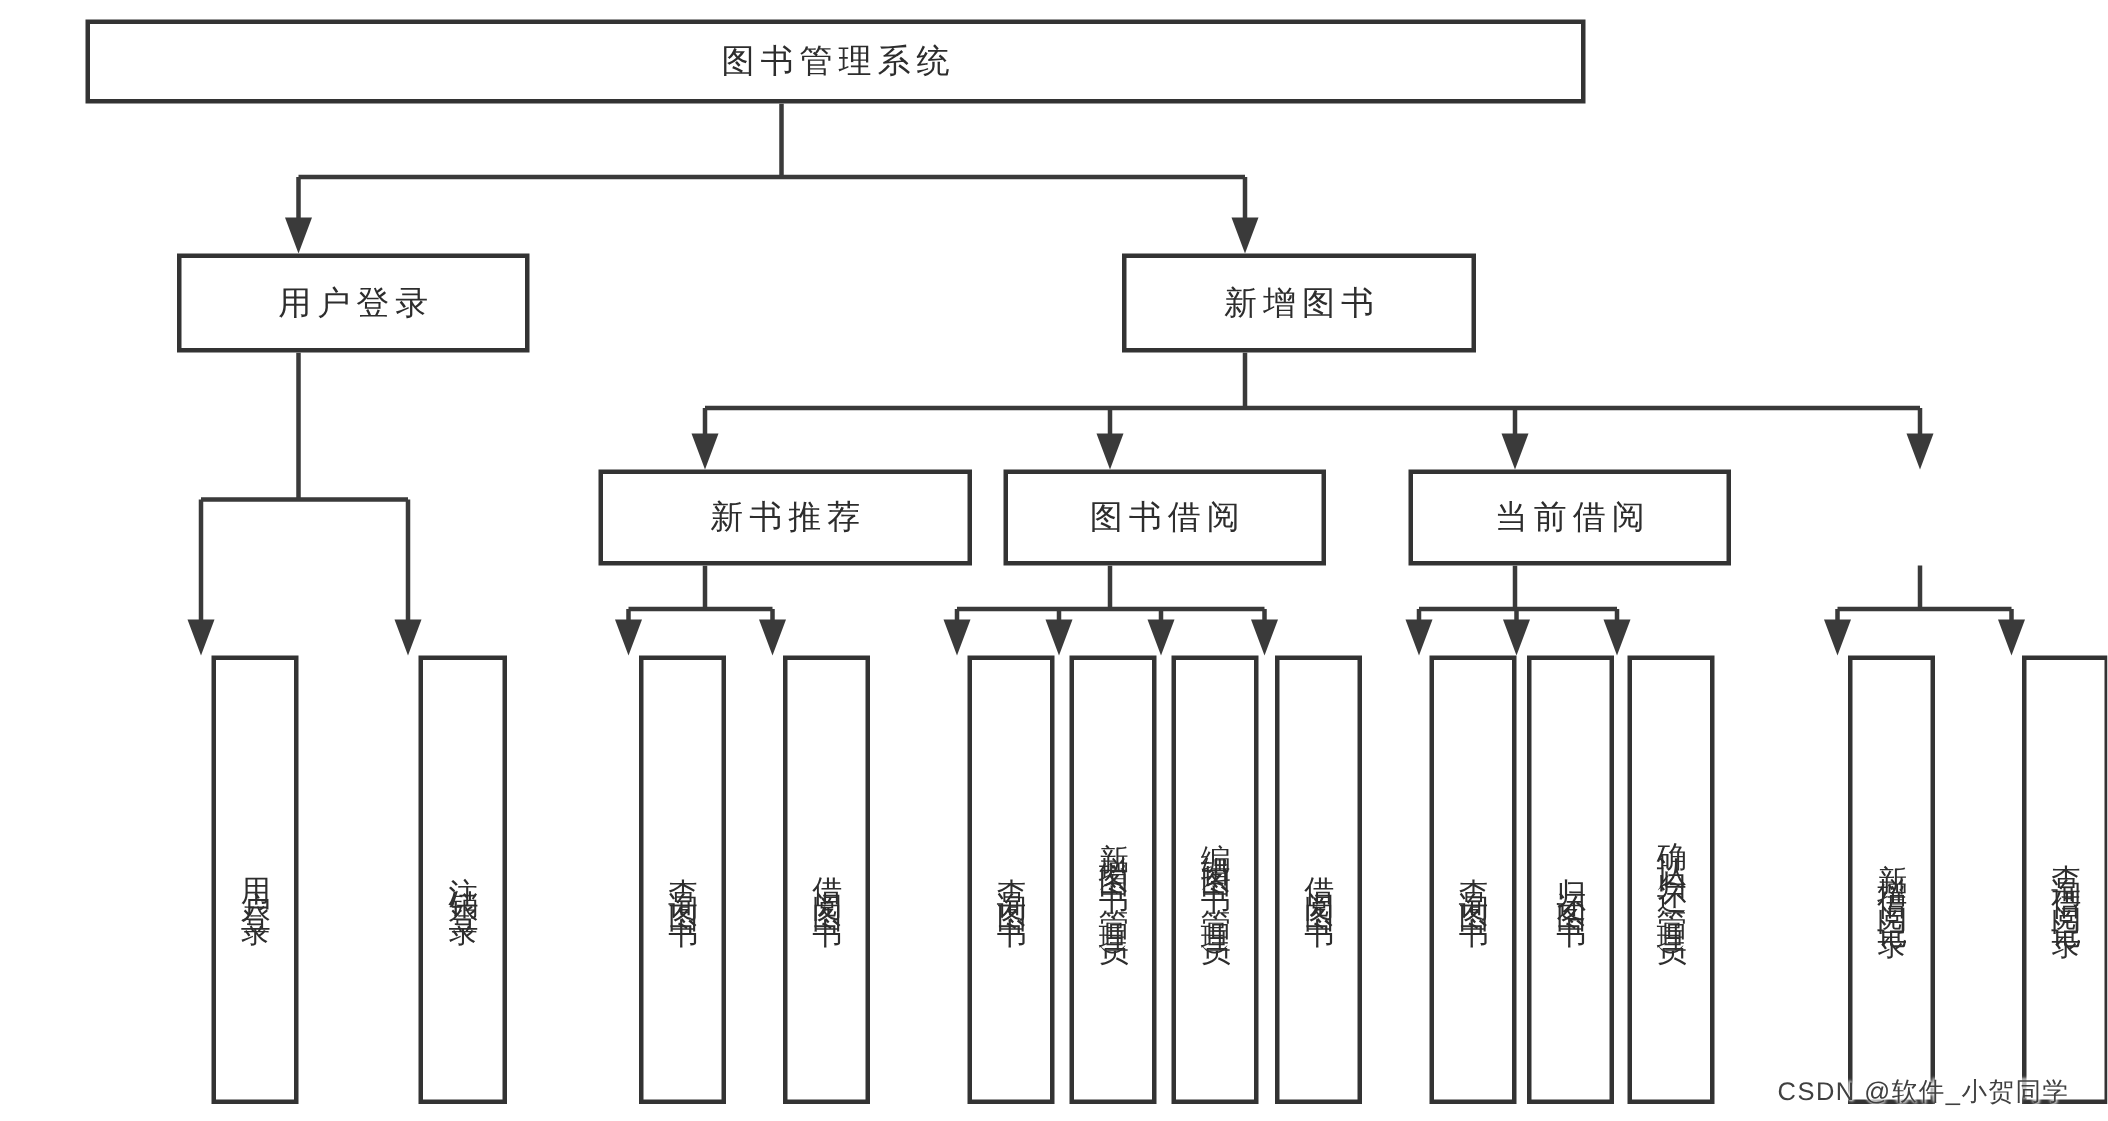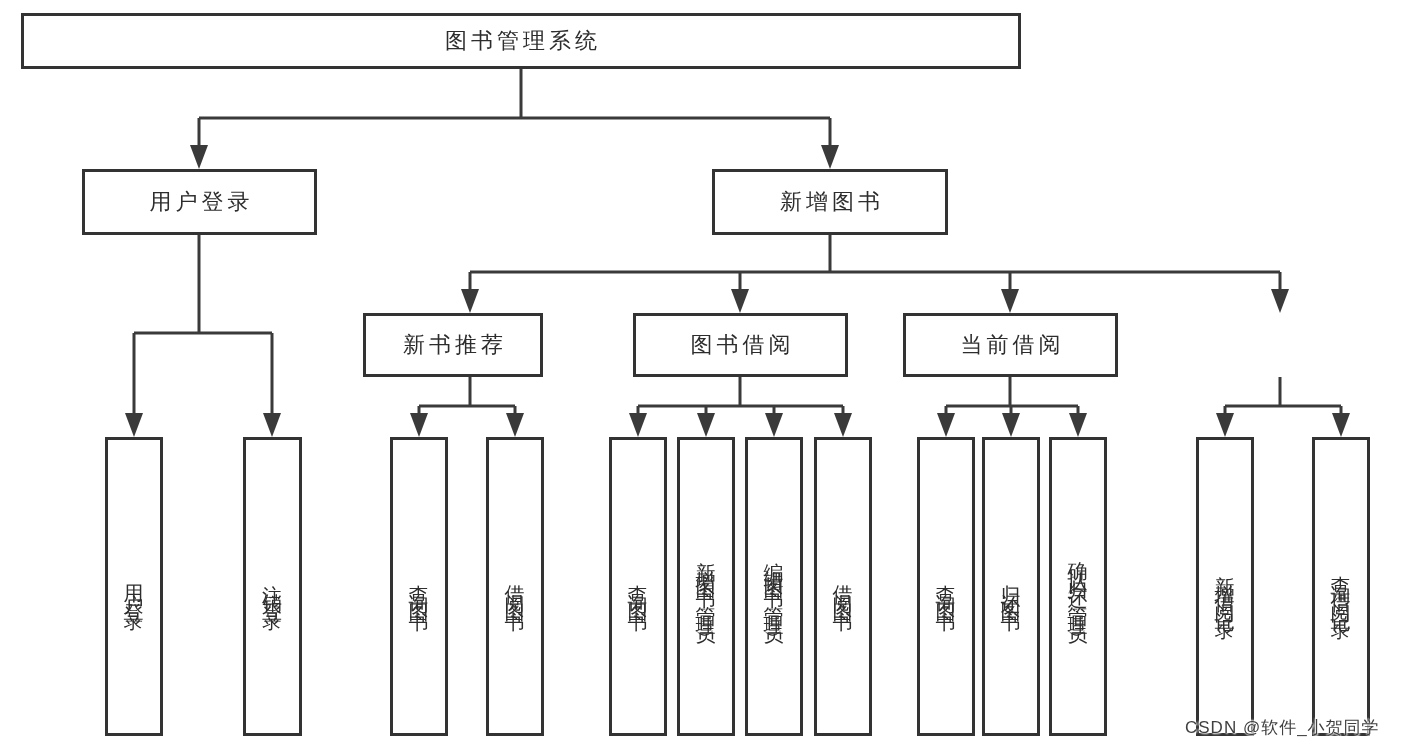--- a/index.html
+++ b/index.html
@@ -13,20 +13,21 @@
   }
   #connector-svg{position:absolute;left:0;top:0;pointer-events:none;}
   .box{
     position:absolute;
     box-sizing:border-box;
     background:#ffffff;
     border:3px solid #333333;
     display:flex;
     align-items:center;
     justify-content:center;
+    margin-left:36px;
   }
   .h-box span{
     font-size:22px;
     letter-spacing:4px;
     text-indent:4px;
     white-space:nowrap;
   }
   .v-box span{
     writing-mode:vertical-rl;
     text-orientation:mixed;
@@ -87,21 +88,21 @@
     <span>图书管理系统</span>
   </div>
 
   <div class="box h-box" style="left:82px;top:169px;width:235px;height:66px">
     <span>用户登录</span>
   </div>
   <div class="box h-box" style="left:712px;top:169px;width:236px;height:66px">
     <span>新增图书</span>
   </div>
 
-  <div class="box h-box" style="left:363px;top:313px;width:180px;height:64px">
+  <div class="box h-box" style="left:363px;top:313px;width:249px;height:64px">
     <span>新书推荐</span>
   </div>
   <div class="box h-box" style="left:633px;top:313px;width:215px;height:64px">
     <span>图书借阅</span>
   </div>
   <div class="box h-box" style="left:903px;top:313px;width:215px;height:64px">
     <span>当前借阅</span>
   </div>
 
   <div class="box v-box" style="left:105px;top:437px;width:58px;height:299px">

